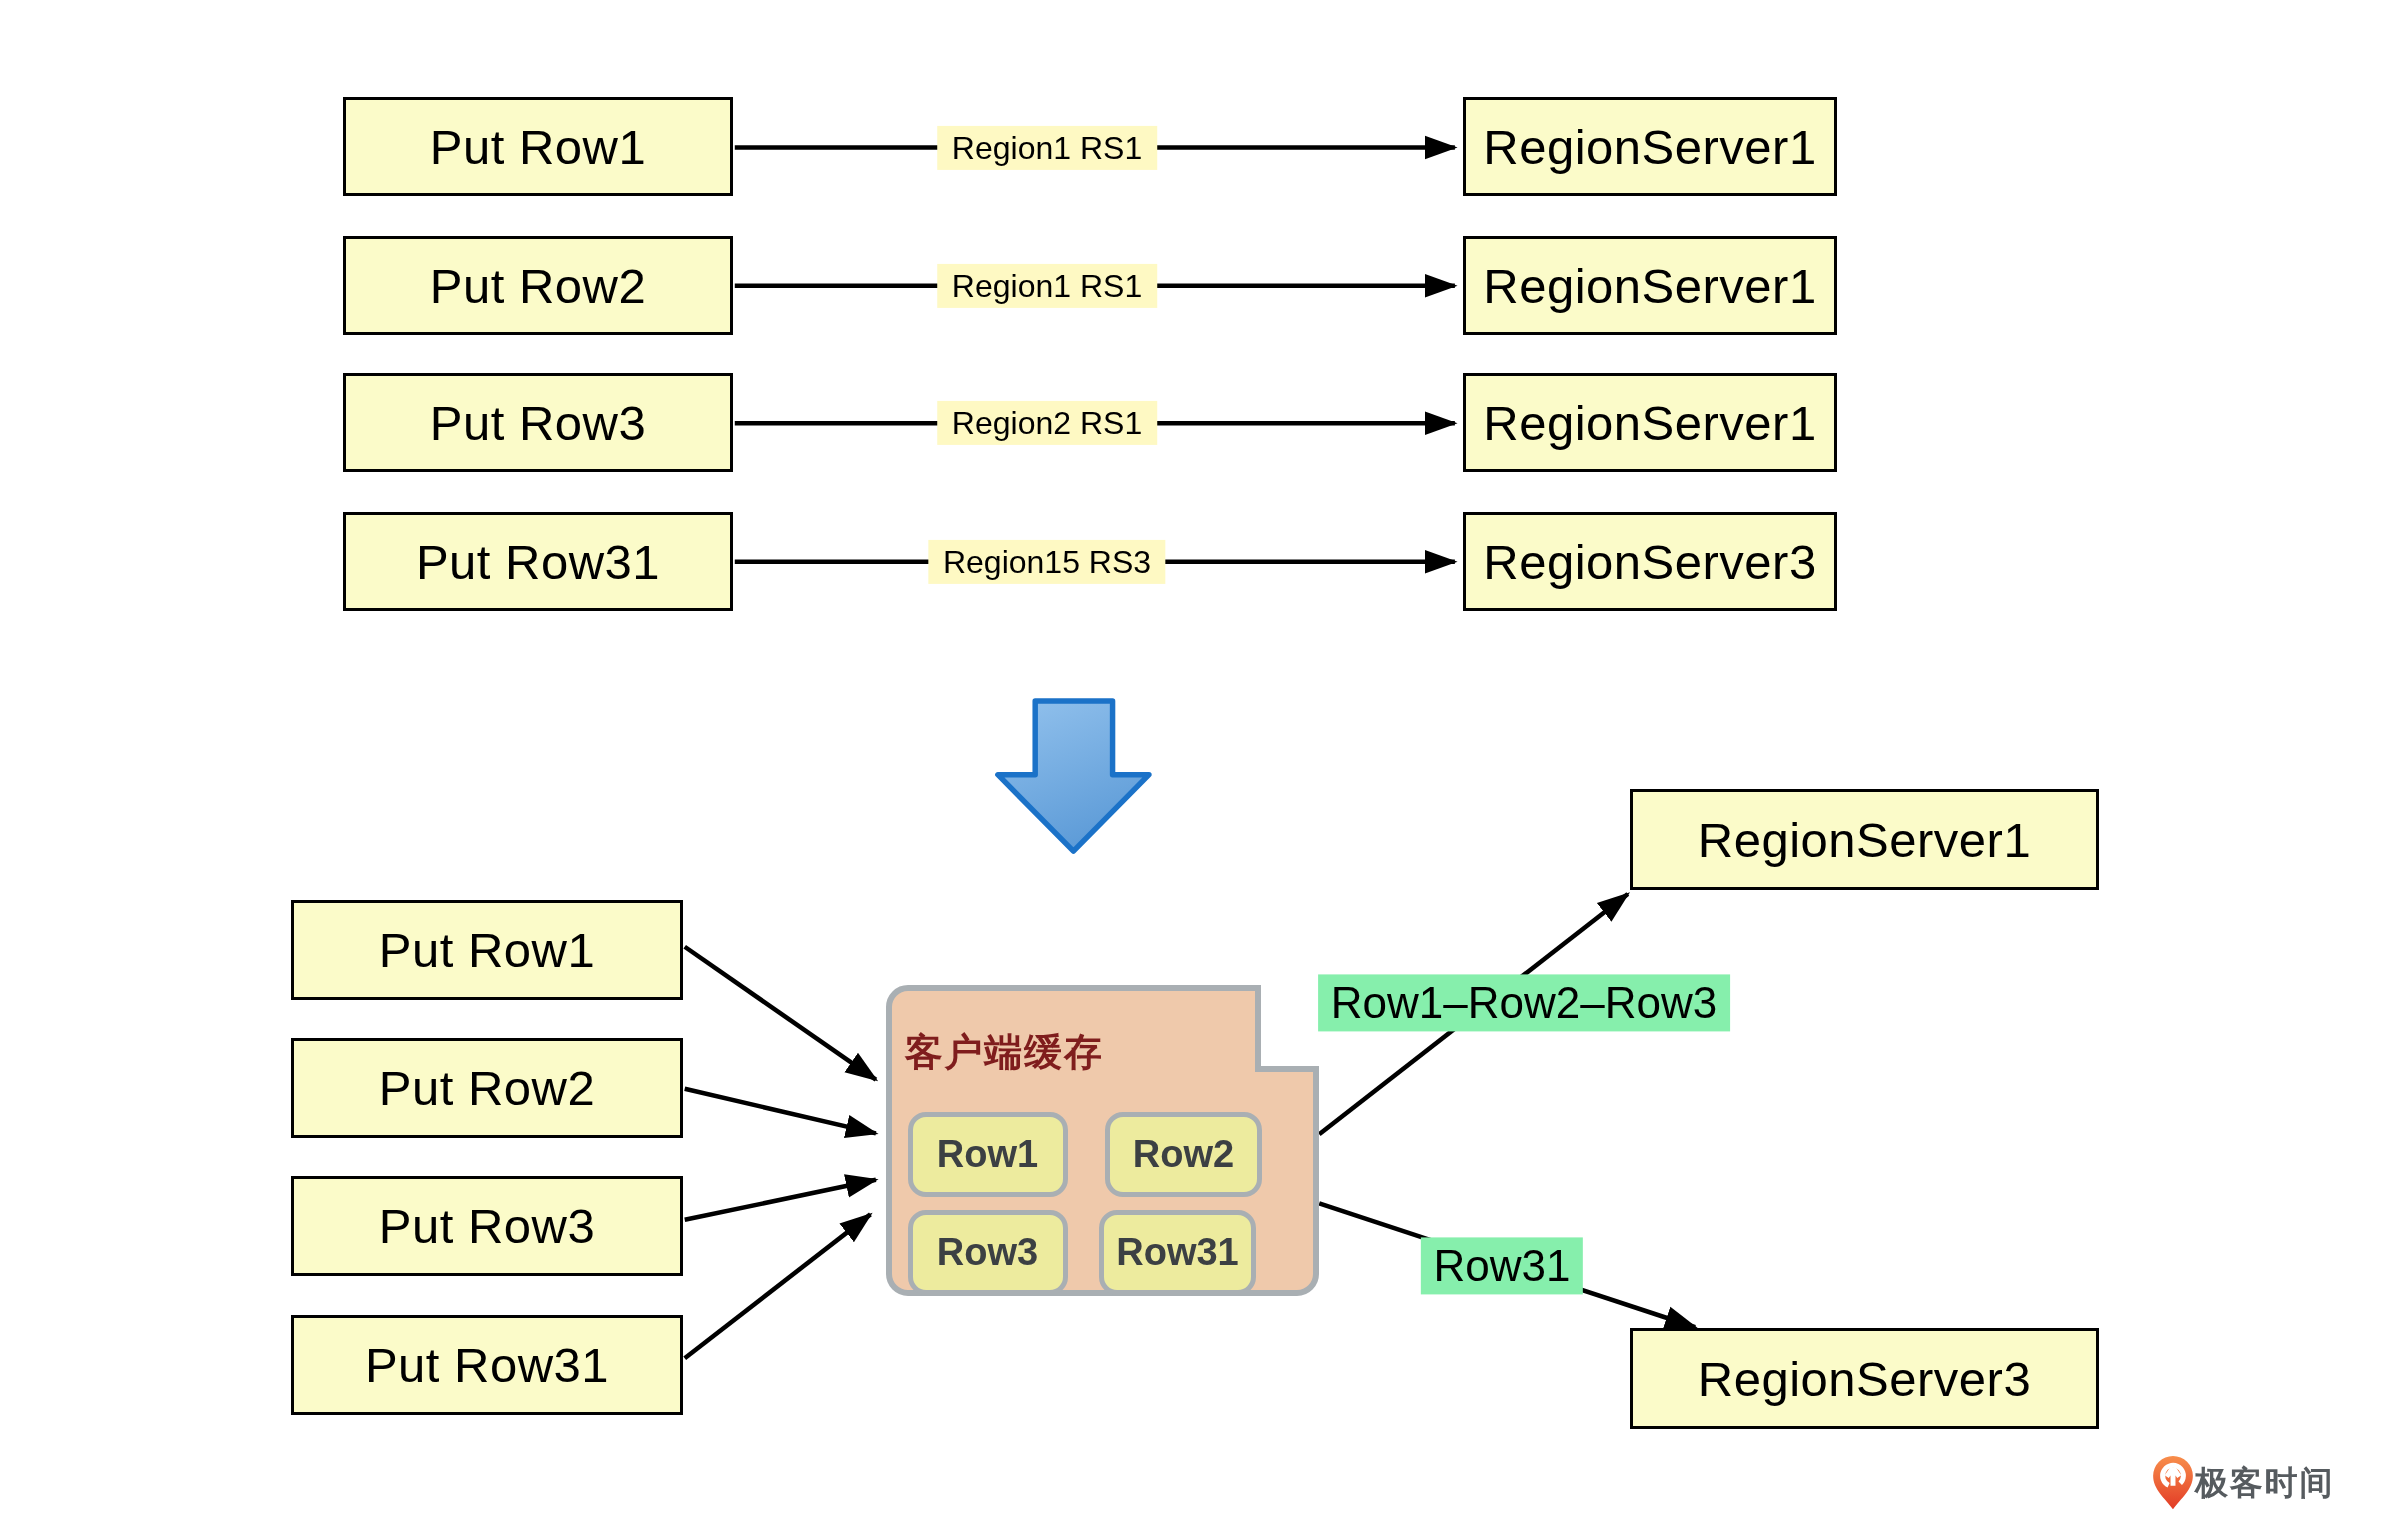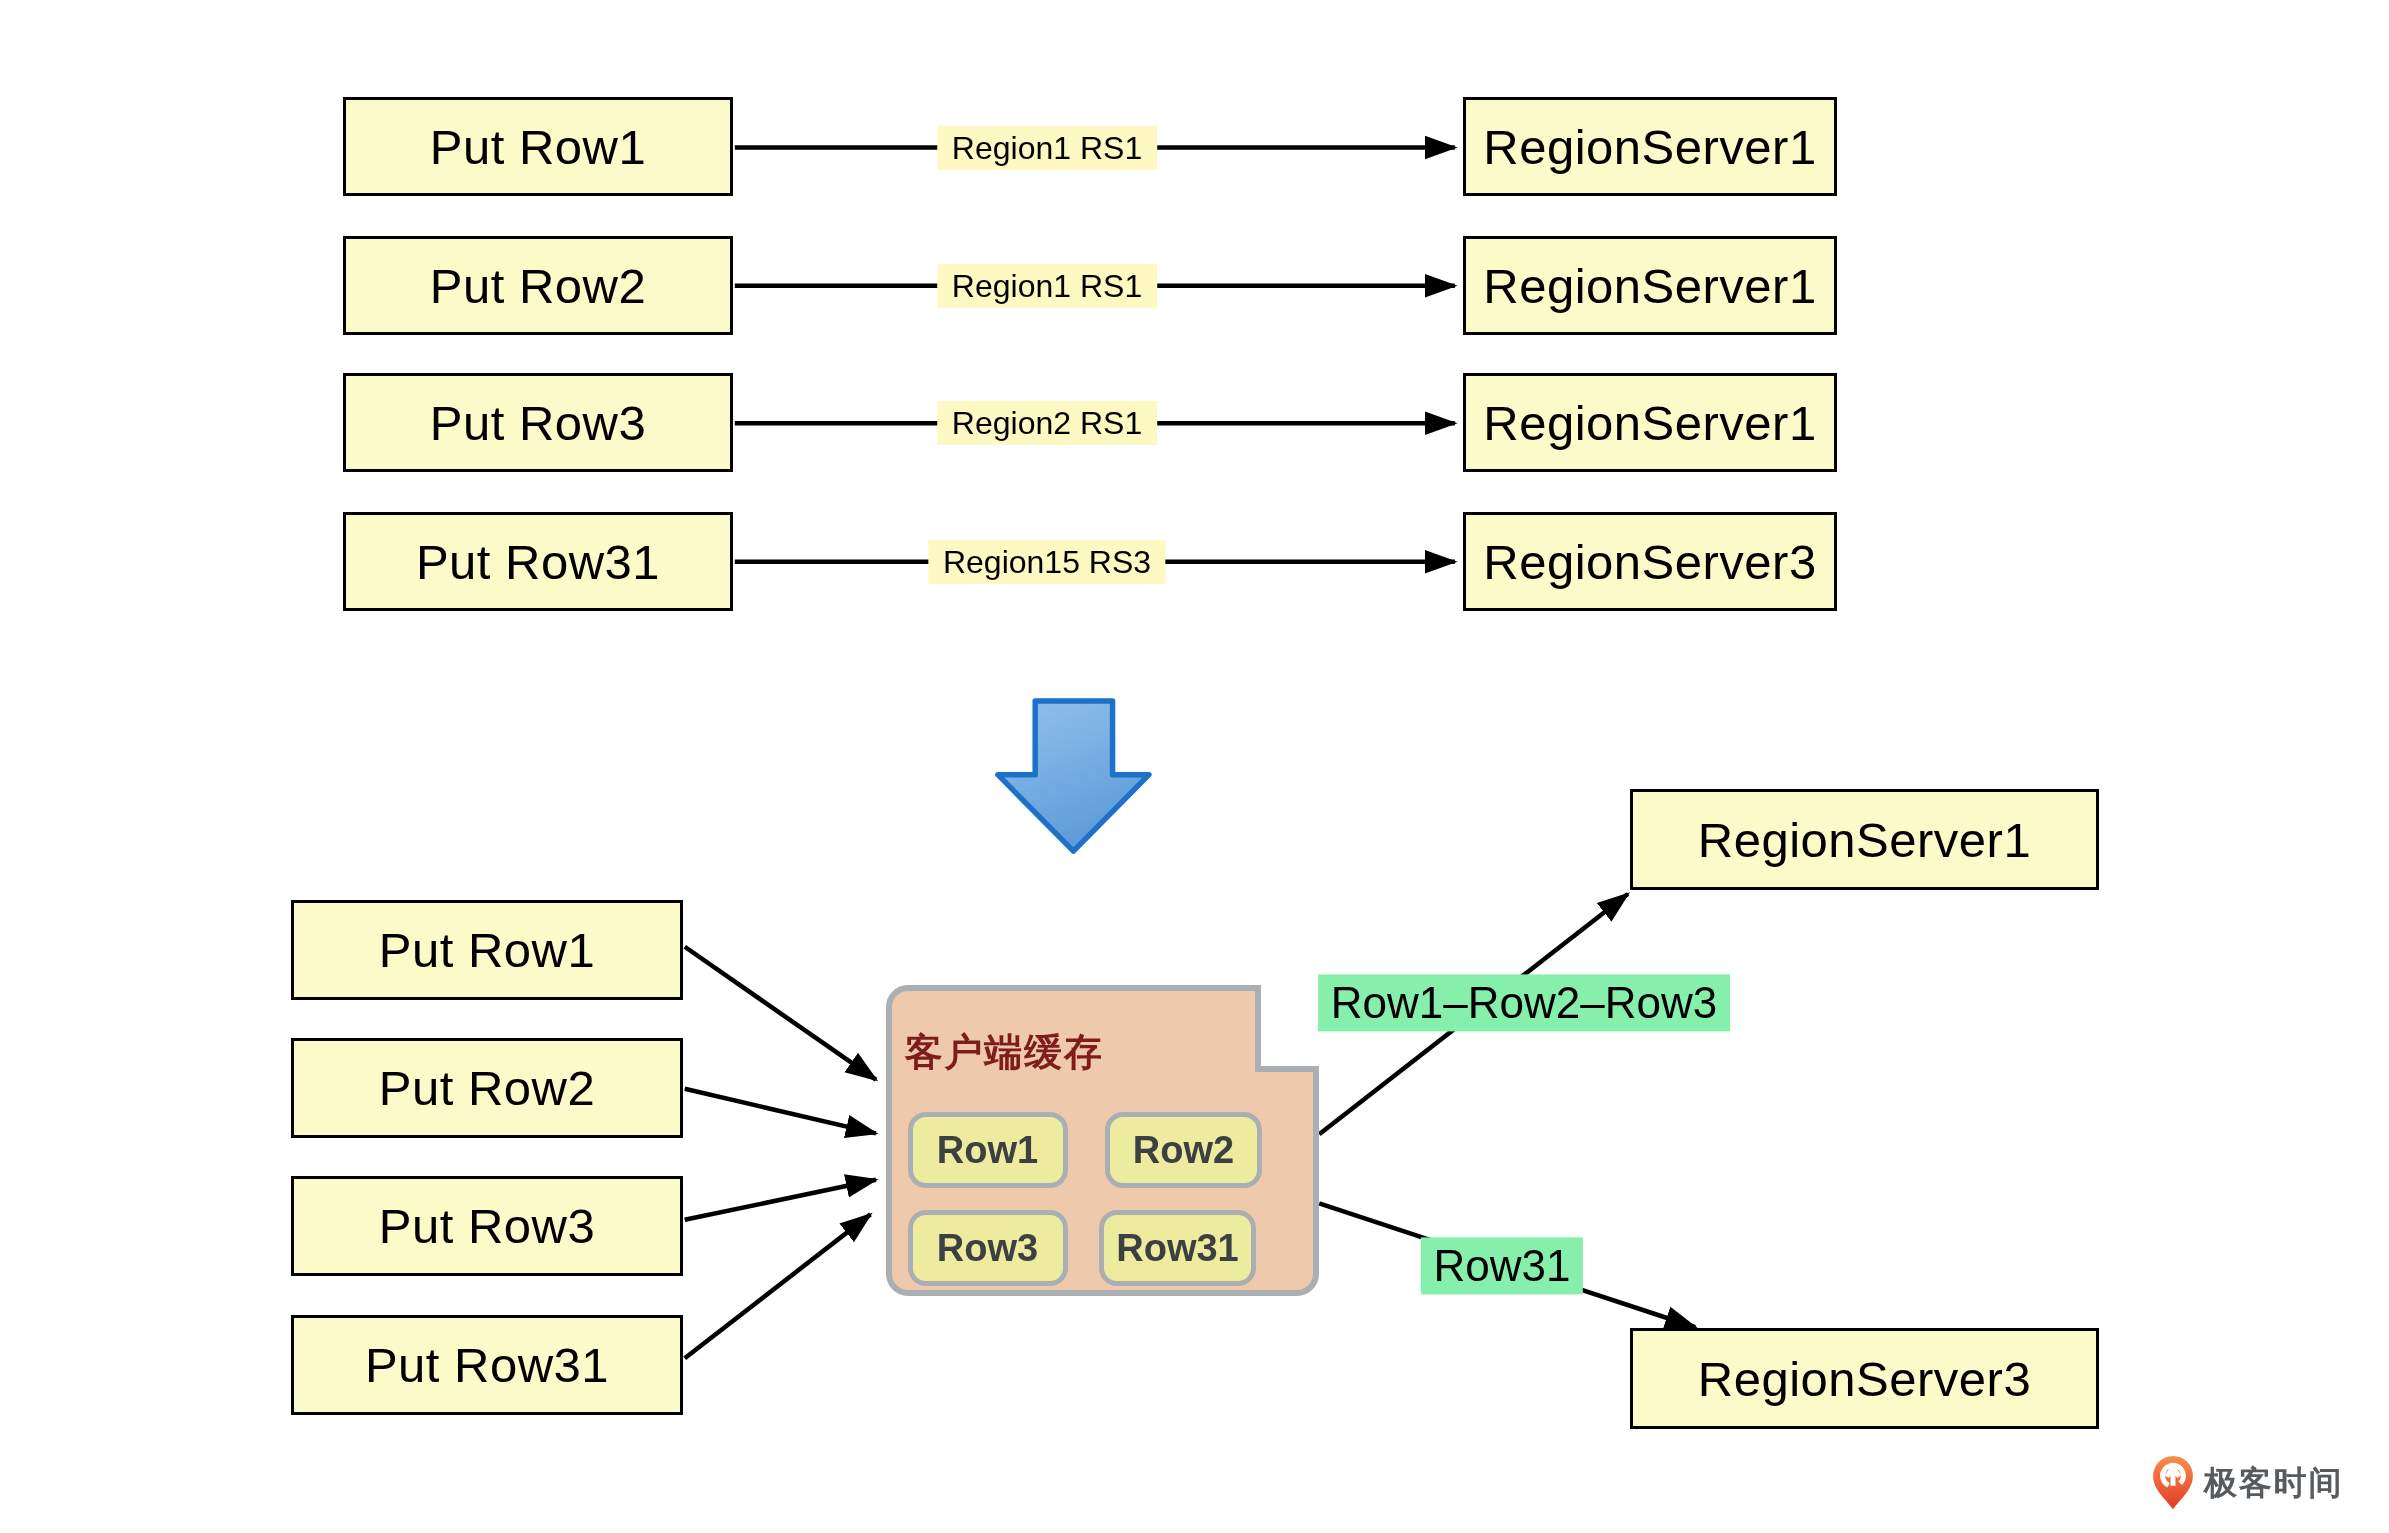--- a/index.html
+++ b/index.html
@@ -19,30 +19,30 @@
        padding:3.6px 14.6px;font-size:32px;white-space:nowrap;}
   .route-label{position:absolute;transform:translate(-50%,-50%);background:#86efac;
        padding:3.6px 12.7px;font-size:44px;white-space:nowrap;}
 
   .cache-box{position:absolute;box-sizing:border-box;left:886px;top:985px;width:433px;height:311px;
        background:#EFC9AB;border:6.4px solid #A9AFB3;border-radius:22px;}
   .cache-notch{position:absolute;top:-6.4px;right:-6.4px;width:64px;height:87px;background:#ffffff;
        border-left:6.4px solid #A9AFB3;border-bottom:6.4px solid #A9AFB3;box-sizing:border-box;}
   .cache-title{position:absolute;left:12.7px;top:36px;font-size:38px;font-weight:bold;color:#7f1d1d;
        letter-spacing:1.8px;white-space:nowrap;}
-  .chip{position:absolute;box-sizing:border-box;width:160px;height:76px;background:#EDEB9E;
+  .chip{position:absolute;box-sizing:border-box;width:160px;height:85px;background:#EDEB9E;
        border:5.5px solid #A9AFB3;border-radius:18px;display:flex;align-items:center;justify-content:center;
        font-size:38px;font-weight:bold;color:#3C4043;}
   .chip.c1{left:15.5px;top:121px;}
   .chip.c2{left:213px;top:121px;width:157px;}
   .chip.c3{left:15.5px;top:219px;}
   .chip.c4{left:207px;top:219px;width:157px;}
 
   .logo{position:absolute;left:2151px;top:1455px;display:flex;align-items:center;}
-  .logo-text{font-size:33px;font-weight:bold;color:#565B5F;margin-left:9px;letter-spacing:1.8px;white-space:nowrap;}
+  .logo-text{font-size:33px;font-weight:bold;color:#565B5F;letter-spacing:1.8px;white-space:nowrap;}
 </style>
 </head>
 <body>
 
 <div class="canvas">
 
   <svg class="connector-layer" viewBox="0 0 2624 1684" width="2389" height="1533">
     <defs>
       <marker id="arr" markerUnits="userSpaceOnUse" markerWidth="38" markerHeight="30" refX="33" refY="14" orient="auto">
         <path d="M0,1 L36,14 L0,27 Z" fill="#000"></path>

